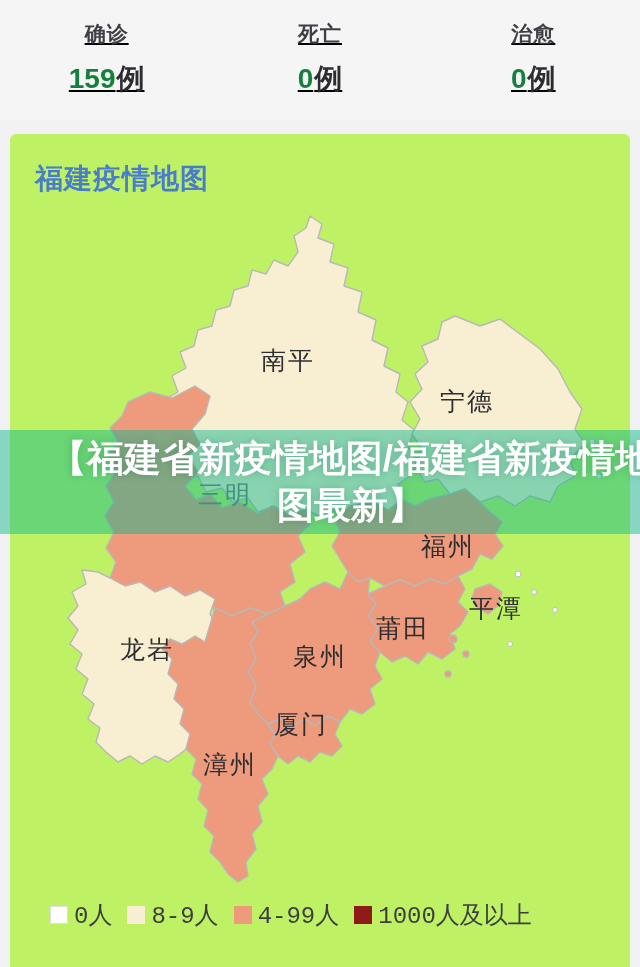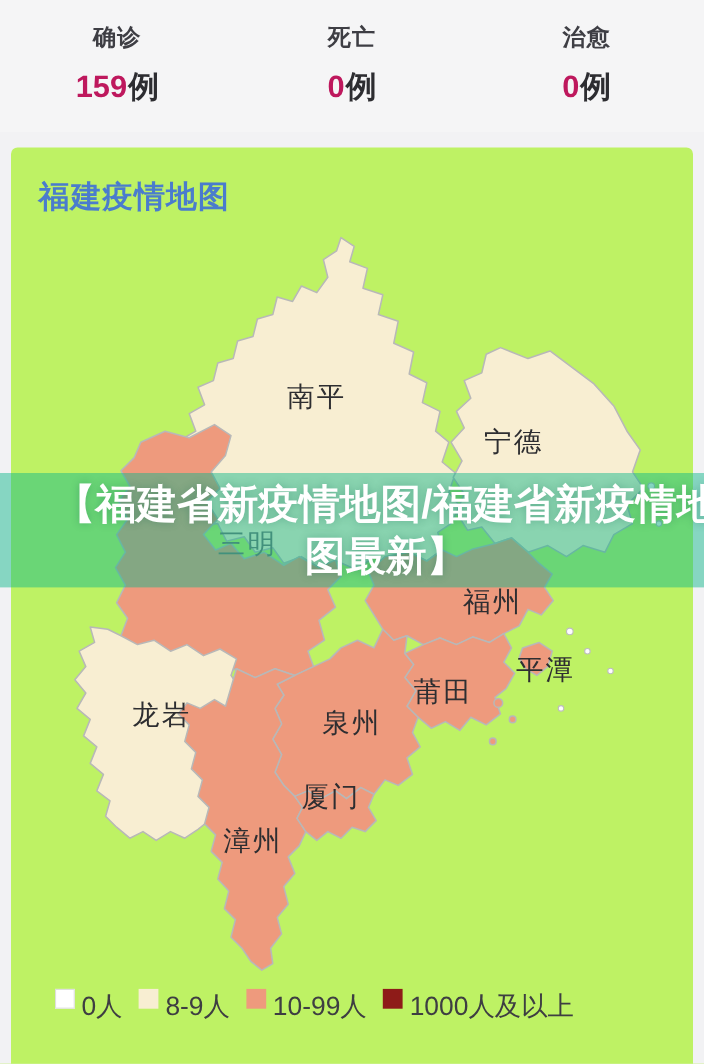--- a/index.html
+++ b/index.html
@@ -6,24 +6,24 @@
   body{
     width:640px;height:967px;position:relative;overflow:hidden;
     background:#f2f2f4;
     font-family:"Liberation Sans", sans-serif;
   }
   
   .stats-bar{
     position:absolute;left:0;top:0;width:640px;height:120px;
     background:#f5f5f6;display:flex;
   }
-  .stat{flex:1;display:flex;flex-direction:column;align-items:center;padding-top:20px;}
+  .stat{flex:1;display:flex;flex-direction:column;align-items:center;padding-top:20px;text-decoration:underline;}
   .stat-label{font-size:21px;font-weight:700;color:#3e3e44;letter-spacing:1px;}
   .stat-value{margin-top:12px;font-size:28px;font-weight:700;color:#2d2d31;}
-  .stat-value .num{color:#be185d;margin-right:1px;}
+  .stat-value .num{color:#15803d;margin-right:1px;}
   
   .card{
     position:absolute;left:10px;top:134px;width:620px;height:837px;
     background:#bef264;border-radius:6px 6px 0 0;
   }
   .card-title{
     position:absolute;left:25px;top:26px;
     font-size:28px;font-weight:800;color:#4a7ccd;letter-spacing:1px;
   }
   .map-svg{position:absolute;left:0;top:0;width:620px;height:837px;}
@@ -32,21 +32,21 @@
   .lvl1099{fill:#ee9a7d;}
   .islet{fill:#fdfdfd;stroke:#bdbdbd;stroke-width:1;}
   .map-label{font-size:25px;fill:#2e2e31;letter-spacing:2px;}
   .map-label.dim{fill:#707070;}
   
   .legend{
     position:absolute;left:40px;top:768px;height:26px;
     display:flex;align-items:center;gap:15px;
     font-size:24px;color:#3e3e42;white-space:nowrap;
   }
-  .legend-item{display:flex;}
+  .legend-item{display:flex;align-items:center;font-family:Liberation Mono, monospace;}
   .sw{width:18px;height:18px;margin-right:6px;flex:none;}
   .sw.white{background:#ffffff;border:1px solid #dedede;box-sizing:border-box;}
   
   .banner{
     position:absolute;left:0;top:430px;width:640px;height:104px;z-index:6;
     background:rgba(13,183,139,0.47);
     display:flex;align-items:center;justify-content:center;padding-left:31px;
   }
   .banner-text{
     width:614px;text-align:center;
@@ -159,21 +159,21 @@
     <div class="legend-item">
       <span class="sw white"></span>
       <span>0人</span>
     </div>
     <div class="legend-item">
       <span class="sw" style="background: rgb(248, 238, 210);"></span>
       <span>8-9人</span>
     </div>
     <div class="legend-item">
       <span class="sw" style="background: rgb(238, 154, 125);"></span>
-      <span>10-99人</span>
+      <span>4-99人</span>
     </div>
     <div class="legend-item">
       <span class="sw" style="background: rgb(142, 27, 24);"></span>
       <span>1000人及以上</span>
     </div>
   </div>
 </div>
 
 <div class="banner">
   <div class="banner-text">【福建省新疫情地图/福建省新疫情地图最新】</div>

